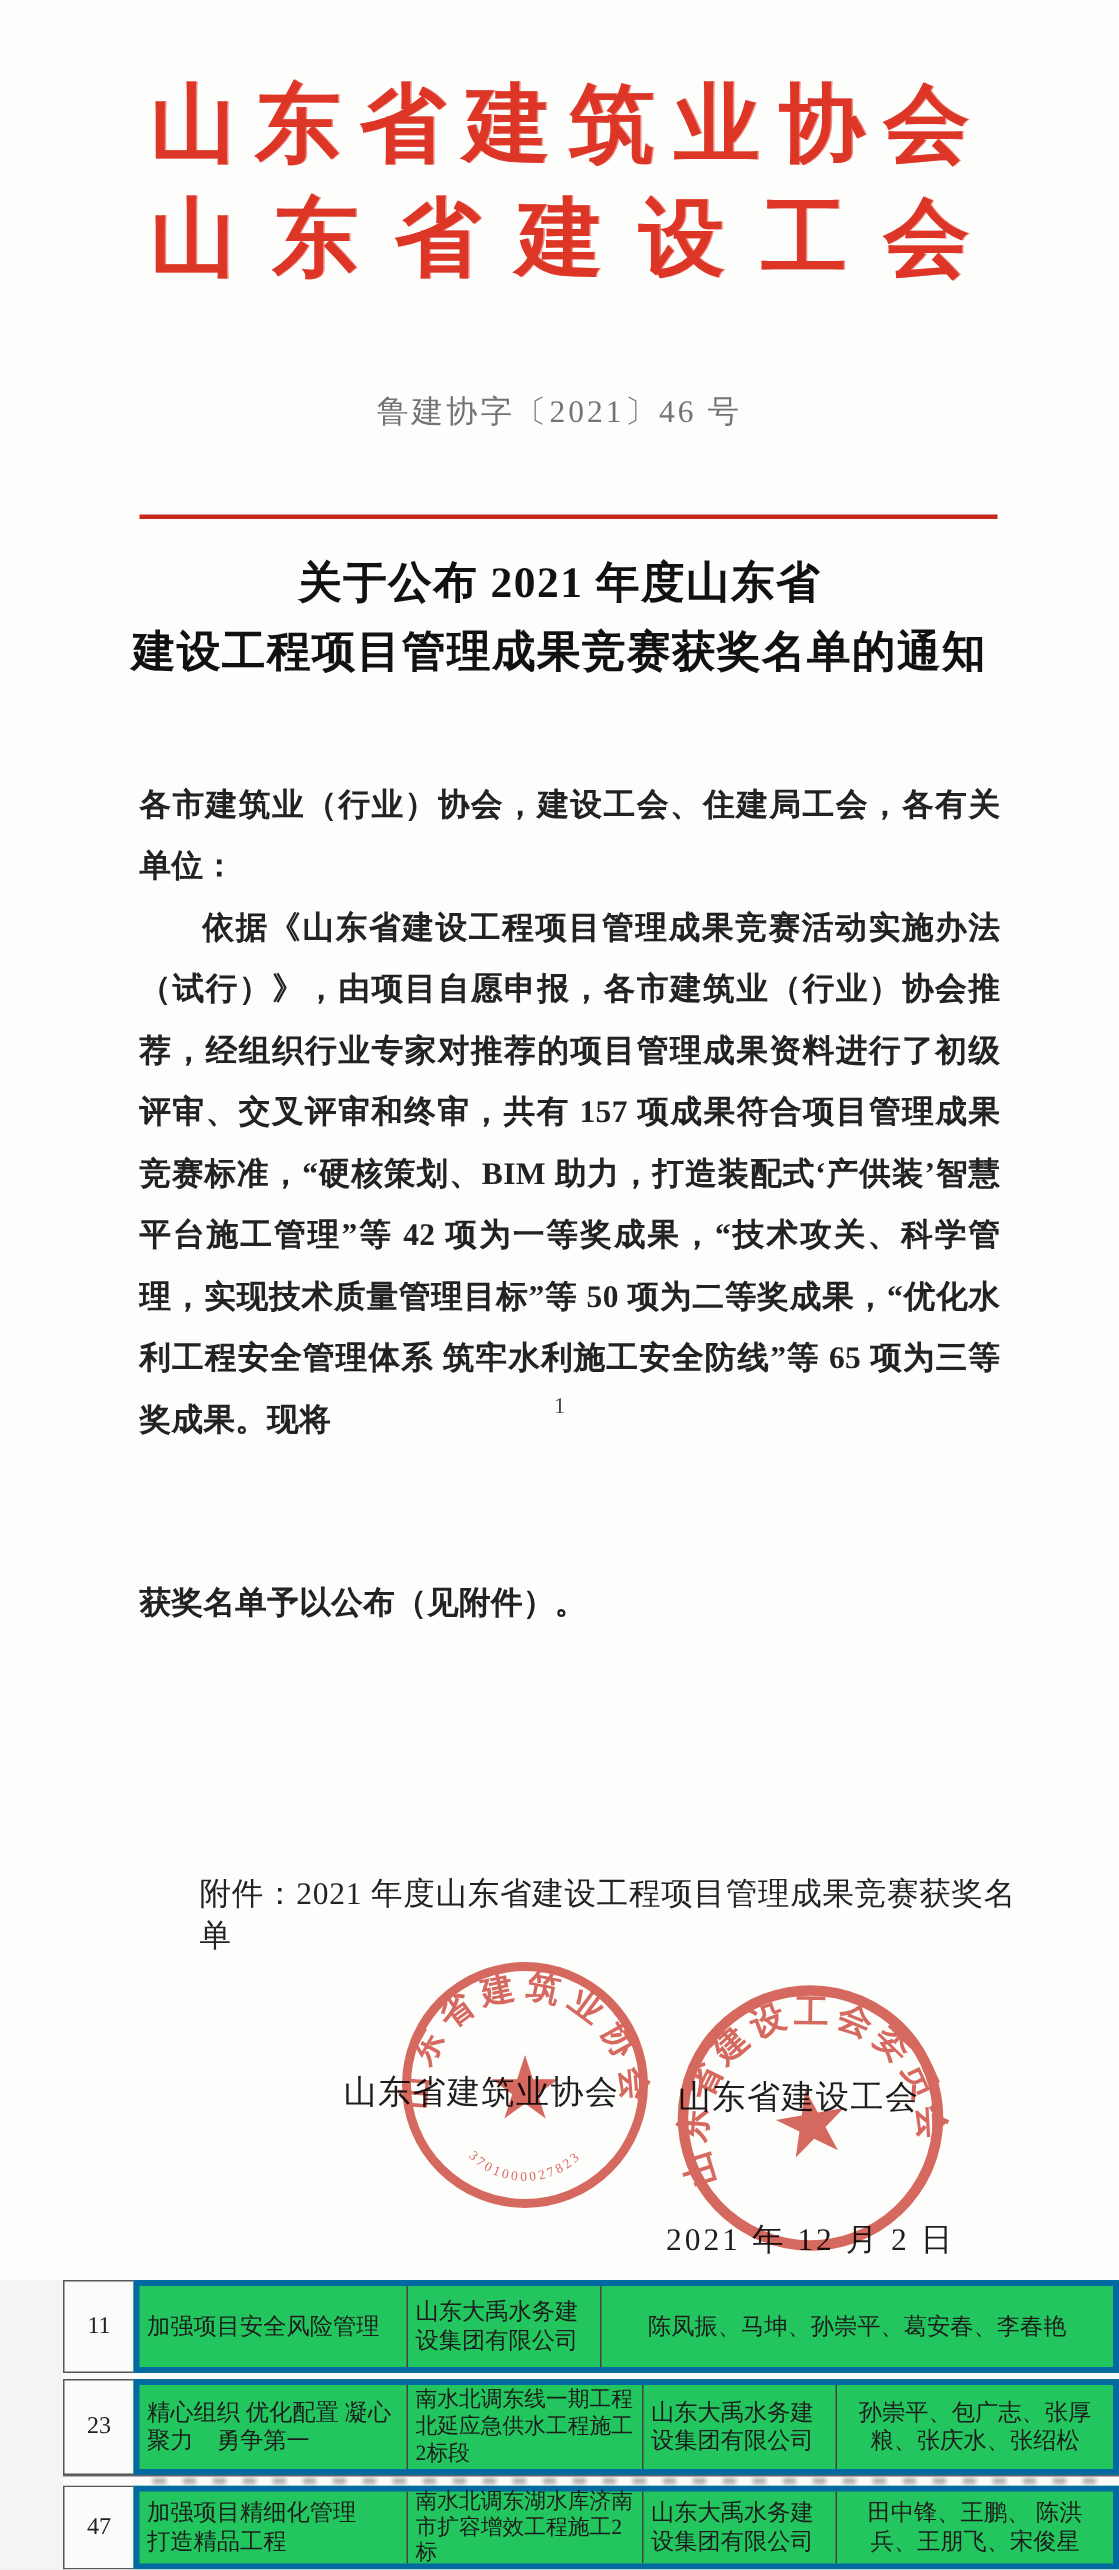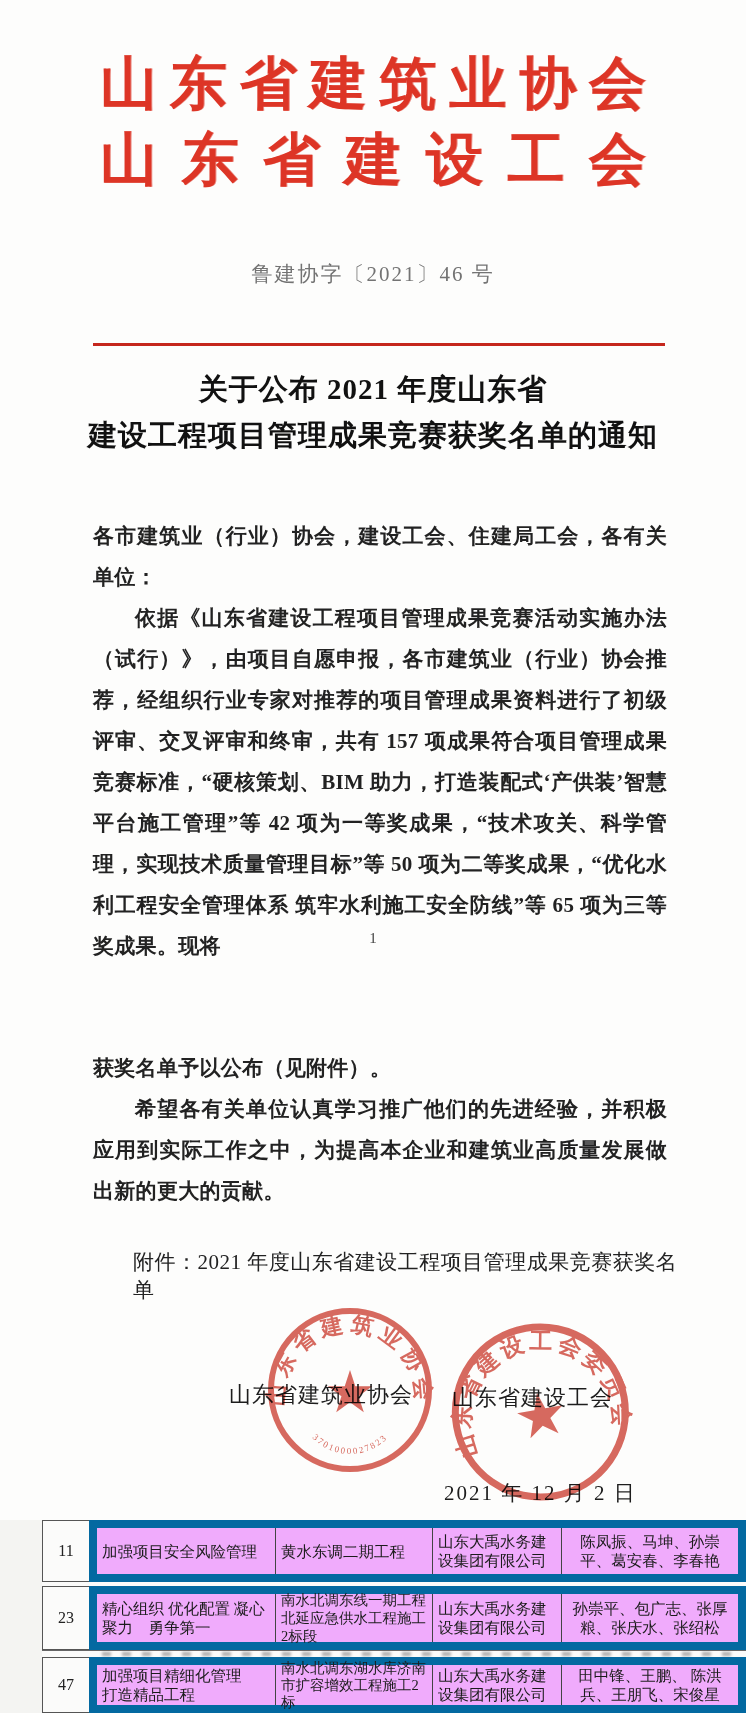--- a/index.html
+++ b/index.html
@@ -38,21 +38,21 @@
   .sig-org2{top:1383px;left:452px;}
   .sig-date{top:1479px;left:444px;font-size:21px;letter-spacing:2px;}
   .seal{position:absolute;pointer-events:none;opacity:.8;mix-blend-mode:multiply;}
   .seal1{top:1300px;left:262px;}
   .seal2{top:1316px;left:446px;transform:rotate(-10deg);}
   
   .table-band{position:absolute;top:1520px;left:0;width:746px;height:193px;background:#f4f4f2;}
   .trow{display:flex;align-items:stretch;margin-left:42px;}
   .no-cell{width:46px;border:1px solid #555;border-right:none;display:flex;
     align-items:center;justify-content:center;font-size:16px;color:#222;background:#fbfbfa;}
-  .red-box{flex:1;display:flex;border:8px solid #0369a1;background:#f0abfc;}
+  .red-box{flex:1;display:flex;border:4px solid #0369a1;background:#22c55e;}
   .cell{font-size:15.5px;line-height:19px;color:#1c1c1c;padding:2px 5px;
     display:flex;flex-direction:column;justify-content:center;}
   .cell + .cell{border-left:1px solid #444;}
   .c-ach{width:168px;}
   .c-proj{width:146px;}
   .c-comp{width:118px;}
   .c-names{flex:1;text-align:center;}
   .sliver{margin-left:42px;position:relative;overflow:hidden;background:#fbfbfa;}
   .sliver-smudge{position:absolute;top:2px;left:60px;right:10px;height:4px;
     background:repeating-linear-gradient(90deg,rgba(90,90,90,.5) 0 9px,transparent 9px 20px);
@@ -79,21 +79,20 @@
   </div>
 
   <div class="body-block blk1">
     <p style="margin:0">各市建筑业（行业）协会，建设工会、住建局工会，各有关单位：</p>
     <p style="margin:0" class="indent">依据《山东省建设工程项目管理成果竞赛活动实施办法（试行）》，由项目自愿申报，各市建筑业（行业）协会推荐，经组织行业专家对推荐的项目管理成果资料进行了初级评审、交叉评审和终审，共有 157 项成果符合项目管理成果竞赛标准，“硬核策划、BIM 助力，打造装配式‘产供装’智慧平台施工管理”等 42 项为一等奖成果，“技术攻关、科学管理，实现技术质量管理目标”等 50 项为二等奖成果，“优化水利工程安全管理体系 筑牢水利施工安全防线”等 65 项为三等奖成果。现将</p>
   </div>
   <div class="page-no">1</div>
 
   <div class="body-block blk2">
     <p style="margin:0">获奖名单予以公布（见附件）。</p>
-    <p style="margin:0" class="indent">希望各有关单位认真学习推广他们的先进经验，并积极应用到实际工作之中，为提高本企业和建筑业高质量发展做出新的更大的贡献。</p>
   </div>
 
   <div class="attachment">附件：2021 年度山东省建设工程项目管理成果竞赛获奖名单</div>
 
   <div class="sig sig-org1">山东省建筑业协会</div>
   <div class="sig sig-org2">山东省建设工会</div>
   <div class="sig sig-date">2021 年 12 月 2 日</div>
 
   <svg class="seal seal1" width="176" height="176" viewBox="0 0 176 176">
     <defs>
@@ -120,21 +119,20 @@
     </text>
     <text x="94" y="120" font-size="60" text-anchor="middle" fill="#cf4538">★</text>
   </svg>
 
   <div class="table-band">
 
     <div class="trow" style="height:62px">
       <div class="no-cell">11</div>
       <div class="red-box">
         <div class="cell c-ach">加强项目安全风险管理</div>
-        <div class="cell c-proj">黄水东调二期工程</div>
         <div class="cell c-comp">山东大禹水务建设集团有限公司</div>
         <div class="cell c-names">陈凤振、马坤、孙崇平、葛安春、李春艳</div>
       </div>
     </div>
 
     <div class="sliver" style="height:4px"></div>
 
     <div class="trow" style="height:64px">
       <div class="no-cell">23</div>
       <div class="red-box">

